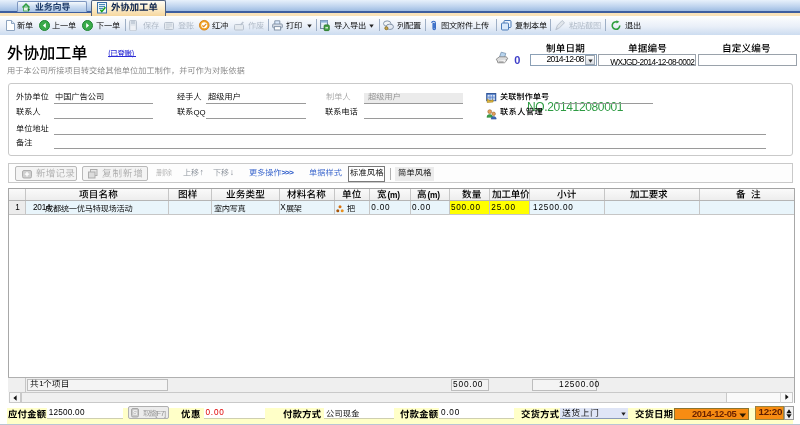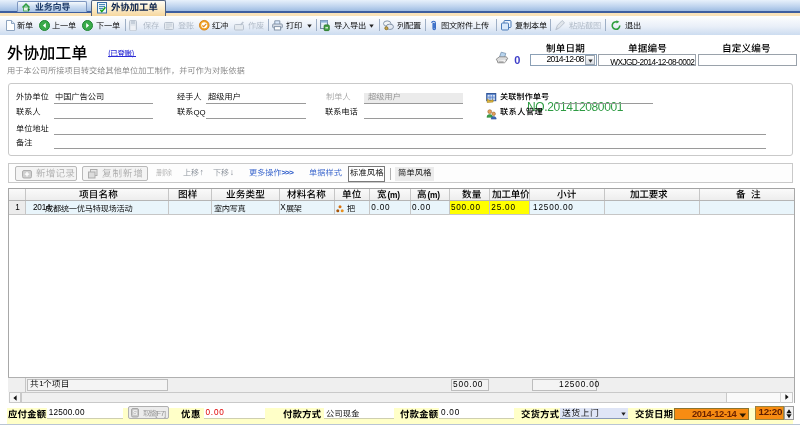--- a/index.html
+++ b/index.html
@@ -981,21 +981,21 @@
     </svg>
 <svg class="ct" style="left:634.5px;top:409.8px;width:38.20px;height:12.22px" viewBox="0 0 4063 1300">
       <g fill="#000" transform="translate(0,800) scale(1,-1)">
         <use href="#g182" x="0"></use>
         <use href="#g183" x="1016"></use>
         <use href="#g187" x="2032"></use>
         <use href="#g188" x="3048"></use>
       </g>
     </svg>
 <div style="position:absolute;left:673.6px;top:407.9px;width:75.2px;height:12.3px;background:#f78c12;border:1px solid #8a7430"></div>
-<div class="lt" style="left:692px;top:408.59px;font-size:9.4px;color:#6b2200;font-weight:bold;font-family:'Liberation Sans', sans-serif;letter-spacing:-0.35px;">2014-12-14</div>
+<div class="lt" style="left:692px;top:408.59px;font-size:9.4px;color:#6b2200;font-weight:bold;font-family:'Liberation Sans', sans-serif;letter-spacing:-0.35px;">2014-12-05</div>
 <svg class="ct" style="left:739px;top:412.5px;width:7.5px;height:5px" viewBox="0 0 7.5 5">
       <path d="M0.4 0.6 h6.7 L3.75 4.6 Z" fill="#2a1800"></path>
     </svg>
 <div style="position:absolute;left:755.2px;top:406.3px;width:28.8px;height:14.2px;background:#f78c12;border:1px solid #9a8440"></div>
 <div class="lt" style="left:758.5px;top:407.44px;font-size:9.8px;color:#5c1c00;font-weight:bold;font-family:'Liberation Sans', sans-serif;letter-spacing:-0.3px;">12:20</div>
 <div style="position:absolute;left:784px;top:406.3px;width:9.6px;height:14.2px;border:1px solid #9a9a9a;background:#f2f2f2">
       <svg style="position:absolute;left:1.2px;top:1.8px" width="6" height="4.5" viewBox="0 0 6 4.5">
         <path d="M3 0.3 L5.6 4.2 H0.4 Z" fill="#111"></path>
       </svg>
       <svg style="position:absolute;left:1.2px;top:7.2px" width="6" height="4.5" viewBox="0 0 6 4.5">

